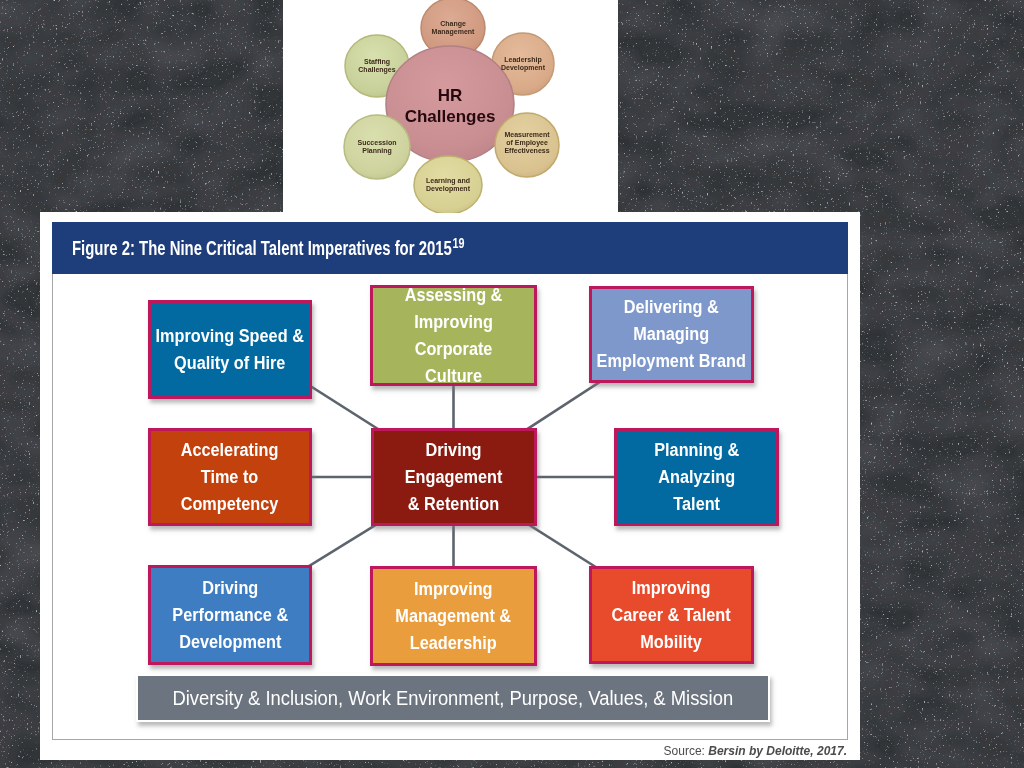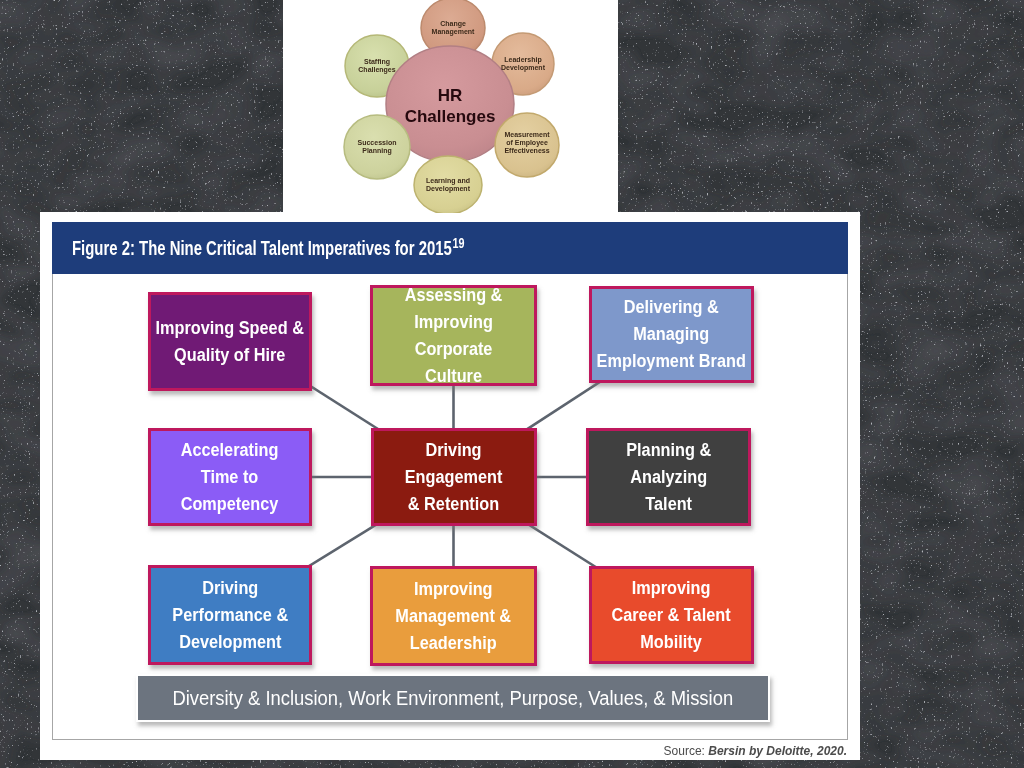--- a/index.html
+++ b/index.html
@@ -63,53 +63,53 @@
       <line x1="413.5" y1="265" x2="190" y2="265"></line>
       <line x1="413.5" y1="265" x2="631.5" y2="265"></line>
       <line x1="413.5" y1="265" x2="189.5" y2="403"></line>
       <line x1="413.5" y1="265" x2="413.5" y2="404"></line>
       <line x1="413.5" y1="265" x2="631.5" y2="403"></line>
     </g>
   </svg>
   <div id="banner">
       <span><b>Figure 2:</b> The Nine Critical Talent Imperatives for 2015<span class="sup">19</span></span>
     </div>
-  <div class="bx" style="left:108px;top:80px;width:158px;height:93px;background:#701a75;">
+  <div class="bx" style="left:108px;top:88px;width:158px;height:93px;background:#0369a1;">
       <span>Improving Speed &amp;<br>Quality of Hire</span>
     </div>
   <div class="bx" style="left:330px;top:73px;width:161px;height:95px;background:#a6b55c;">
       <span>Assessing &amp;<br>Improving<br>Corporate<br>Culture</span>
     </div>
   <div class="bx" style="left:549px;top:74px;width:159px;height:91px;background:#7e98cb;justify-content:center;">
       <span>Delivering &amp;<br>Managing<br>Employment Brand</span>
     </div>
-  <div class="bx" style="left:108px;top:216px;width:158px;height:92px;background:#8b5cf6;">
+  <div class="bx" style="left:108px;top:216px;width:158px;height:92px;background:#c2410c;">
       <span>Accelerating<br>Time to<br>Competency</span>
     </div>
   <div class="bx" style="left:331px;top:216px;width:160px;height:92px;background:#8b1b10;">
       <span>Driving<br>Engagement<br>&amp; Retention</span>
     </div>
-  <div class="bx" style="left:546px;top:216px;width:159px;height:92px;background:#404040;">
+  <div class="bx" style="left:574px;top:216px;width:159px;height:92px;background:#0369a1;">
       <span>Planning &amp;<br>Analyzing<br>Talent</span>
     </div>
   <div class="bx" style="left:108px;top:353px;width:158px;height:94px;background:#3f7dc3;">
       <span>Driving<br>Performance &amp;<br>Development</span>
     </div>
   <div class="bx" style="left:330px;top:354px;width:161px;height:94px;background:#e99d3d;">
       <span>Improving<br>Management &amp;<br>Leadership</span>
     </div>
   <div class="bx" style="left:549px;top:354px;width:159px;height:92px;background:#e84b2c;">
       <span>Improving<br>Career &amp; Talent<br>Mobility</span>
     </div>
   <div id="graybar">
       <span>Diversity &amp; Inclusion, Work Environment, Purpose, Values, &amp; Mission</span>
     </div>
 </div>
 
-<div id="source">Source: <i>Bersin by Deloitte, 2020.</i></div>
+<div id="source">Source: <i>Bersin by Deloitte, 2017.</i></div>
 
 <svg id="hr" xmlns="http://www.w3.org/2000/svg" width="335" height="213" style="position:absolute;left:283px;top:0;filter:blur(0.7px);">
   <defs>
     <radialGradient id="gcen" cx="45%" cy="35%" r="75%">
       <stop offset="0%" stop-color="#d59a9e"></stop>
       <stop offset="70%" stop-color="#c98e92"></stop>
       <stop offset="100%" stop-color="#ba8287"></stop>
     </radialGradient>
     <radialGradient id="gstaff" cx="45%" cy="35%" r="75%">
       <stop offset="0%" stop-color="#d8e0ae"></stop>

